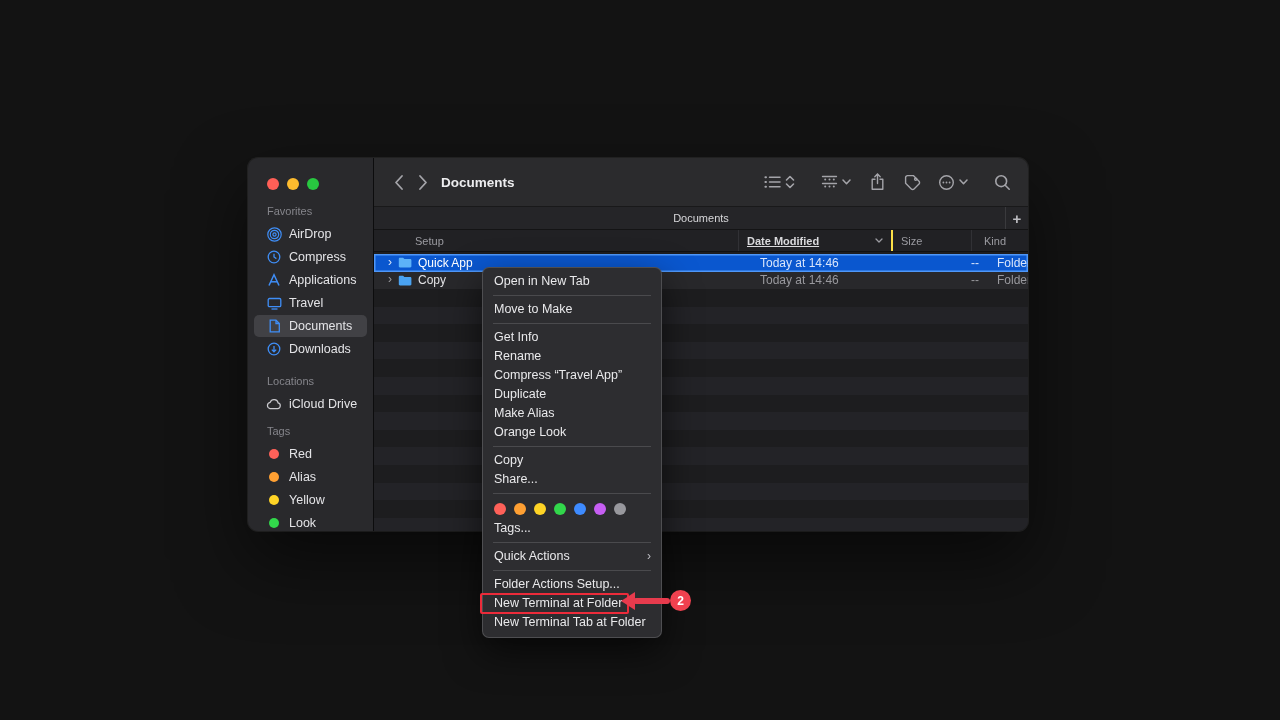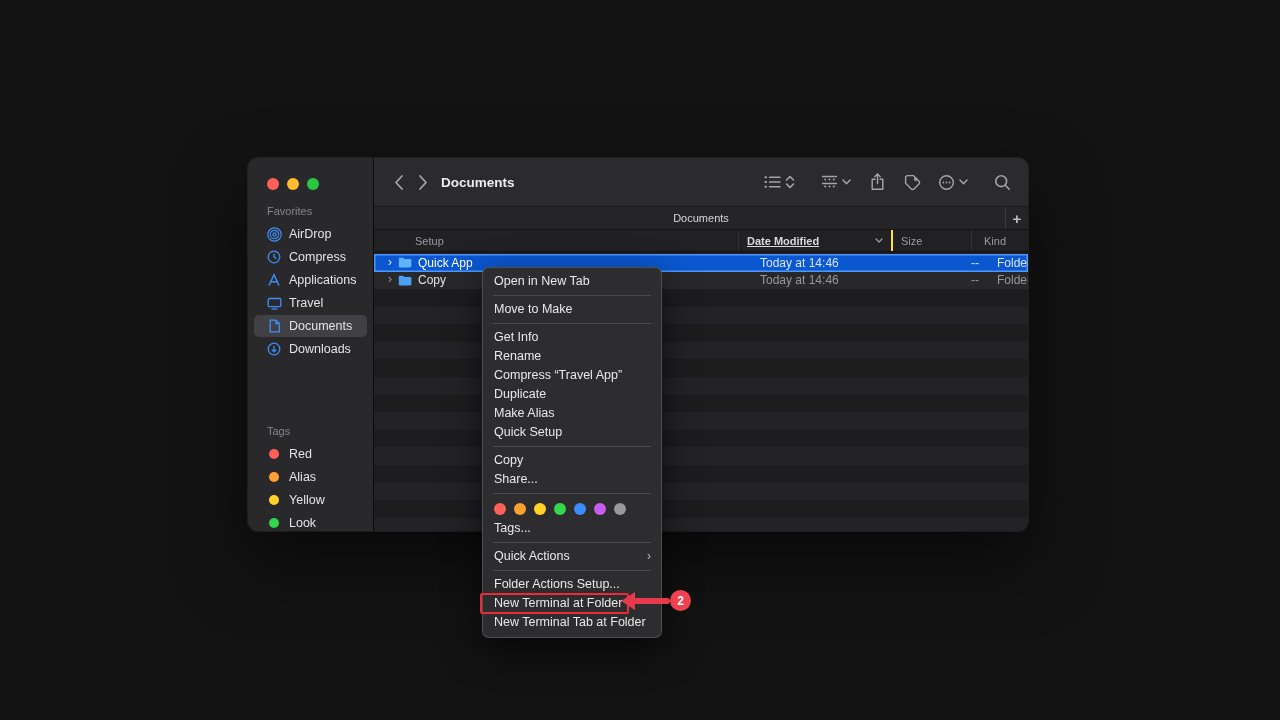--- a/index.html
+++ b/index.html
@@ -156,20 +156,31 @@
           <span class="side-icon">
             <svg width="14" height="14" viewBox="0 0 14 14" fill="none" stroke="currentColor" stroke-width="1.3">
               <circle cx="7" cy="7" r="5.8"></circle>
                 <path d="M7 4 V9.5 M4.8 7.6 L7 9.8 L9.2 7.6"></path>
               </svg>
           </span>
           <span>Downloads</span>
         </div>
       </div>
 
+      <div class="side-section sec-locations">
+        <div class="side-label">Locations</div>
+        <div class="side-item">
+          <span class="side-icon gray">
+            <svg width="16" height="12" viewBox="0 0 16 12" fill="none" stroke="currentColor" stroke-width="1.2">
+              <path d="M4 10.6 H11.6 A2.9 2.9 0 0 0 12.1 4.9 A4.1 4.1 0 0 0 4.2 4.3 A3.2 3.2 0 0 0 4 10.6 Z"></path>
+              </svg>
+          </span>
+          <span>iCloud Drive</span>
+        </div>
+      </div>
 
       <div class="side-section sec-tags">
         <div class="side-label">Tags</div>
         <div class="side-item">
           <span class="side-icon">
               <span class="tag-dot" style="background: rgb(255, 97, 89);"></span>
             </span>
           <span>Red</span>
         </div>
         <div class="side-item">
@@ -344,21 +355,21 @@
   <div class="menu">
     <div class="mi">Open in New Tab</div>
     <div class="msep"></div>
     <div class="mi">Move to Make</div>
     <div class="msep"></div>
     <div class="mi">Get Info</div>
     <div class="mi">Rename</div>
     <div class="mi">Compress “Travel App”</div>
     <div class="mi">Duplicate</div>
     <div class="mi">Make Alias</div>
-    <div class="mi">Quick Setup</div>
+    <div class="mi">Orange Look</div>
     <div class="msep"></div>
     <div class="mi">Copy</div>
     <div class="mi">Share...</div>
     <div class="msep"></div>
     <div class="mdots">
       <span class="mdot" style="background: rgb(255, 97, 89);"></span>
       <span class="mdot" style="background: rgb(255, 160, 51);"></span>
       <span class="mdot" style="background: rgb(255, 212, 38);"></span>
       <span class="mdot" style="background: rgb(50, 215, 75);"></span>
       <span class="mdot" style="background: rgb(62, 139, 255);"></span>

